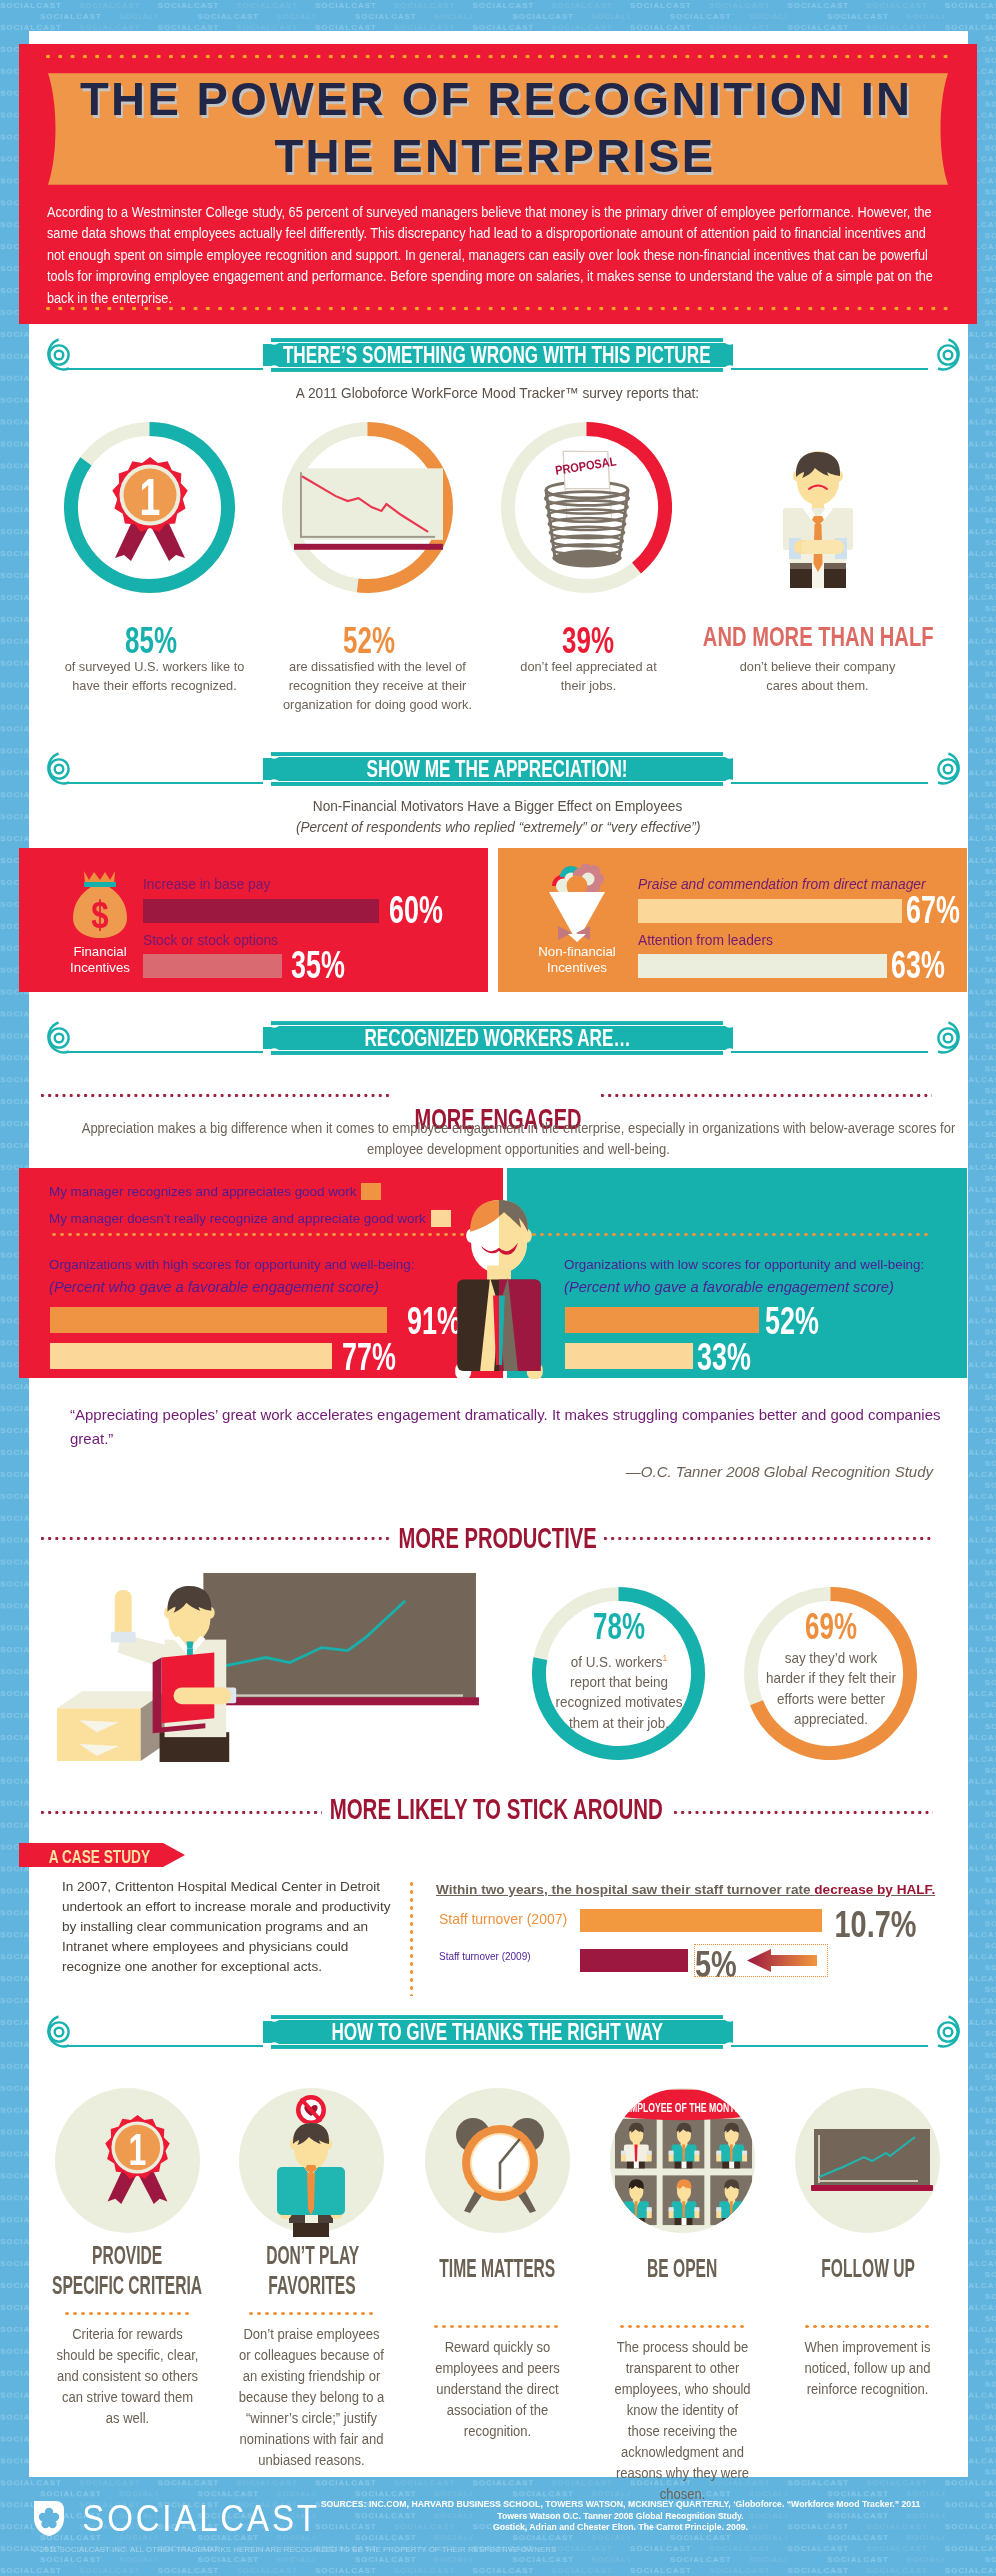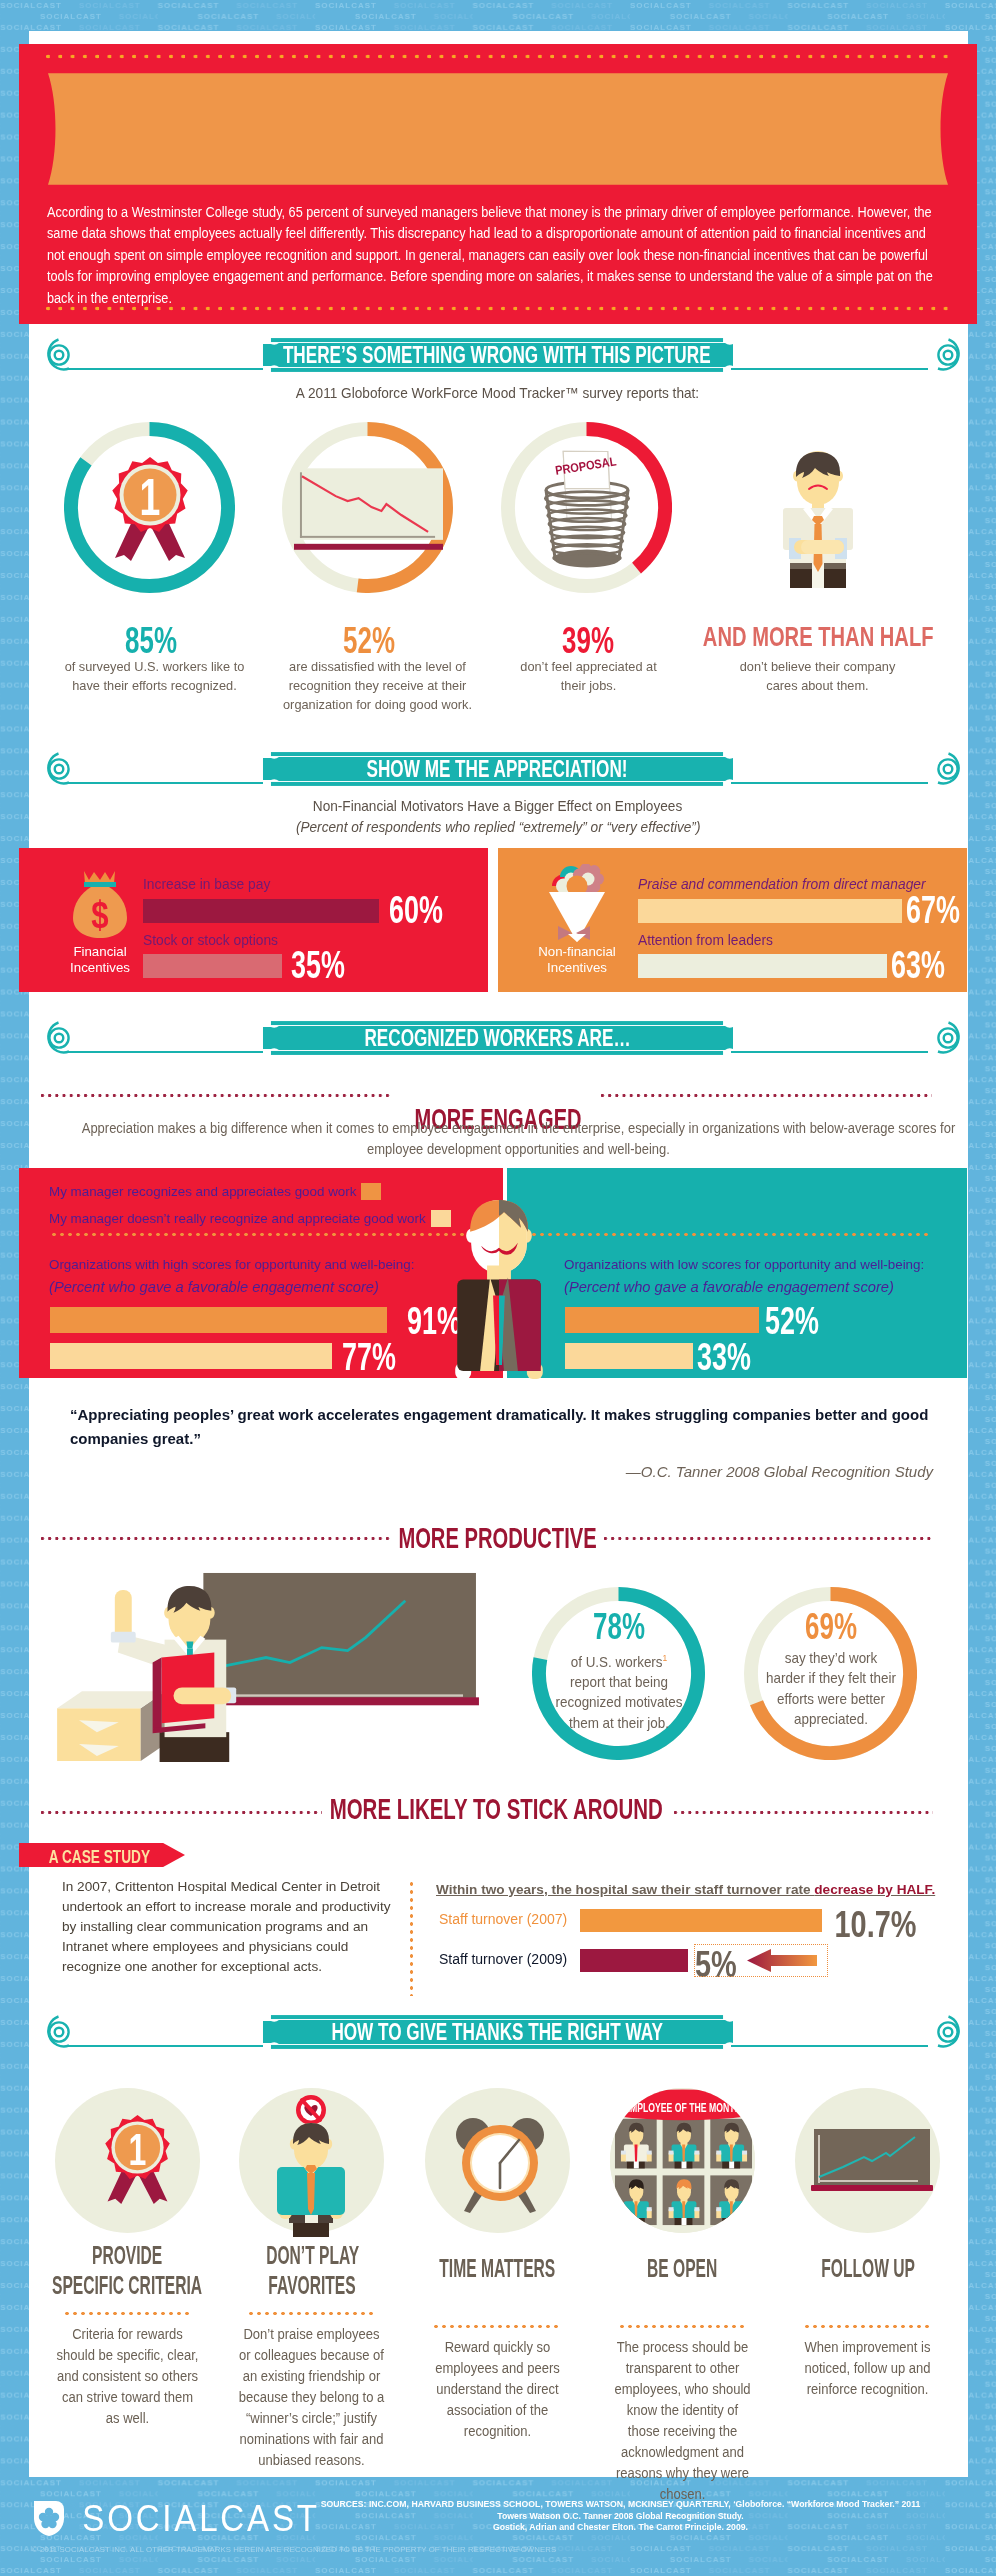--- a/index.html
+++ b/index.html
@@ -51,21 +51,21 @@
      background-size:7.2px 3px;background-repeat:repeat-x;}
 
   
   .elab{position:absolute;color:#4c1d95;font-size:13.4px;}
   .ebar{position:absolute;height:22px;}
   .eval{position:absolute;color:#fff;font-weight:bold;line-height:1;}
   .odots{position:absolute;height:3px;
      background-image:radial-gradient(circle at 2px 1.5px,#f0913c 1.5px,rgba(0,0,0,0) 2px);
      background-size:8px 3px;background-repeat:repeat-x;}
 
-  .quote{position:absolute;color:#0f172a;font-weight:bold;font-size:14.7px;line-height:23.4px;}
+  .quote{position:absolute;color:#701a75;font-weight:normal;font-size:14.7px;line-height:23.4px;}
   .qsrc{position:absolute;color:#6d6257;font-style:italic;font-size:14.5px;text-align:right;}
 
   
   .cstext{position:absolute;color:#4a4238;font-size:13px;line-height:19px;}
   .vdots{position:absolute;width:3px;
      background-image:radial-gradient(circle at 1.5px 2px,#f0913c 1.5px,rgba(0,0,0,0) 2px);
      background-size:3px 8px;background-repeat:repeat-y;}
 
   
   .tipcirc{position:absolute;border-radius:50%;background:#eceedd;}
@@ -92,20 +92,21 @@
     </defs>
     <rect width="1000" height="2585" fill="url(#wmp)"></rect>
   </svg>
 <div id="page"></div>
 <div id="hdr">
   <div class="dotrow dt"></div>
   <div class="dotrow db"></div>
   <svg id="titlebg" width="900" height="112" xmlns="http://www.w3.org/2000/svg" viewBox="0 0 903 112">
     <path d="M0,0 H903 C893,30 893,82 903,112 H0 C10,82 10,30 0,0 Z" fill="#ef9649"></path>
   </svg>
+  <h1 id="title"><span>THE POWER OF RECOGNITION IN</span><br><span>THE ENTERPRISE</span></h1>
   <div id="intro">According to a Westminster College study, 65 percent of surveyed managers believe that money is the primary driver of employee performance. However, the same data shows that employees actually feel differently. This discrepancy had lead to a disproportionate amount of attention paid to financial incentives and not enough spent on simple employee recognition and support. In general, managers can easily over look these non-financial incentives that can be powerful tools for improving employee engagement and performance. Before spending more on salaries, it makes sense to understand the value of a simple pat on the back in the enterprise.</div>
 </div>
 <svg class="spiral" style="left:38px;top:338px;" width="40" height="40" xmlns="http://www.w3.org/2000/svg" viewBox="0 0 40 40">
     <path d="M20.5,1.5 A14.5,14.5 0 1 0 31,30.5" fill="none" stroke="#18b2af" stroke-width="2.4"></path>
     <circle cx="21" cy="17" r="9.6" fill="none" stroke="#18b2af" stroke-width="2.4"></circle>
     <circle cx="21" cy="17" r="4.3" fill="none" stroke="#18b2af" stroke-width="2.4"></circle>
   </svg>
 <div class="bnrline" style="left:66px;top:368px;width:197px;"></div>
 <div class="bnr" style="left:261px;top:335px;width:472px;height:40px;"><svg width="472" height="40" xmlns="http://www.w3.org/2000/svg" viewBox="0 0 474 40">
       <rect x="10" y="3" width="454" height="4" fill="#18b2af"></rect>
@@ -375,21 +376,21 @@
 <svg class="abs" style="left:19px;top:1843px;" width="169" height="24" xmlns="http://www.w3.org/2000/svg" viewBox="0 0 170 24">
     <path d="M0,0 H145 L167,12 L145,24 H0 Z" fill="#ed1a35"></path>
   </svg>
 <div class="abs" style="left:10px;top:1846px;width:179px;text-align:center;color:#fde1a0;font-weight:bold;"><span class="sx" style="font-size:19px;transform:scaleX(0.72);">A CASE STUDY</span></div>
 <div class="cstext" style="left:62px;top:1877px;width:335px;font-size:13.6px;line-height:20px;">In 2007, Crittenton Hospital Medical Center in Detroit undertook an effort to increase morale and productivity by installing clear communication programs and an Intranet where employees and physicians could recognize one another for exceptional acts.</div>
 <div class="vdots" style="left:410px;top:1882px;height:114px;"></div>
 <div class="abs" style="left:436px;top:1882px;color:#6d6257;font-weight:bold;font-size:13.6px;text-decoration:underline;"><span>Within two years, the hospital saw their staff turnover rate </span><span style="color:#9c1533;">decrease by HALF.</span></div>
 <div class="abs" style="left:439px;top:1911px;color:#f0913c;font-size:14px;">Staff turnover (2007)</div>
 <div class="abs" style="left:580px;top:1909px;width:242px;height:23px;background:#f2983f;"></div>
 <div class="abs" style="left:823px;top:1904px;width:149px;color:#6d6257;font-weight:bold;text-align:left;"><span class="sx" style="font-size:37px;transform:scaleX(0.78);">10.7%</span></div>
-<div class="abs" style="left:439px;top:1951px;color:#0f172a;font-size:14px;">Staff turnover (2009)</div>
+<div class="abs" style="left:439px;top:1951px;color:#4c1d95;font-size:10px;">Staff turnover (2009)</div>
 <div class="abs" style="left:580px;top:1949px;width:108px;height:23px;background:#9c1840;"></div>
 <div class="abs" style="left:689px;top:1944px;width:149px;color:#6d6257;font-weight:bold;text-align:left;"><span class="sx" style="font-size:37px;transform:scaleX(0.78);">5%</span></div>
 <svg class="abs" style="left:747px;top:1949px;" width="86" height="24" xmlns="http://www.w3.org/2000/svg" viewBox="0 0 86 24">
     <defs>
       <linearGradient id="ag" x1="0" y1="0" x2="1" y2="0">
         <stop offset="0" stop-color="#9c1840"></stop>
         <stop offset="1" stop-color="#f2983f"></stop>
       </linearGradient>
     </defs>
     <path d="M0,11.5 L24,0 L24,6 L70,6 L70,17 L24,17 L24,23 Z" fill="url(#ag)"></path>

